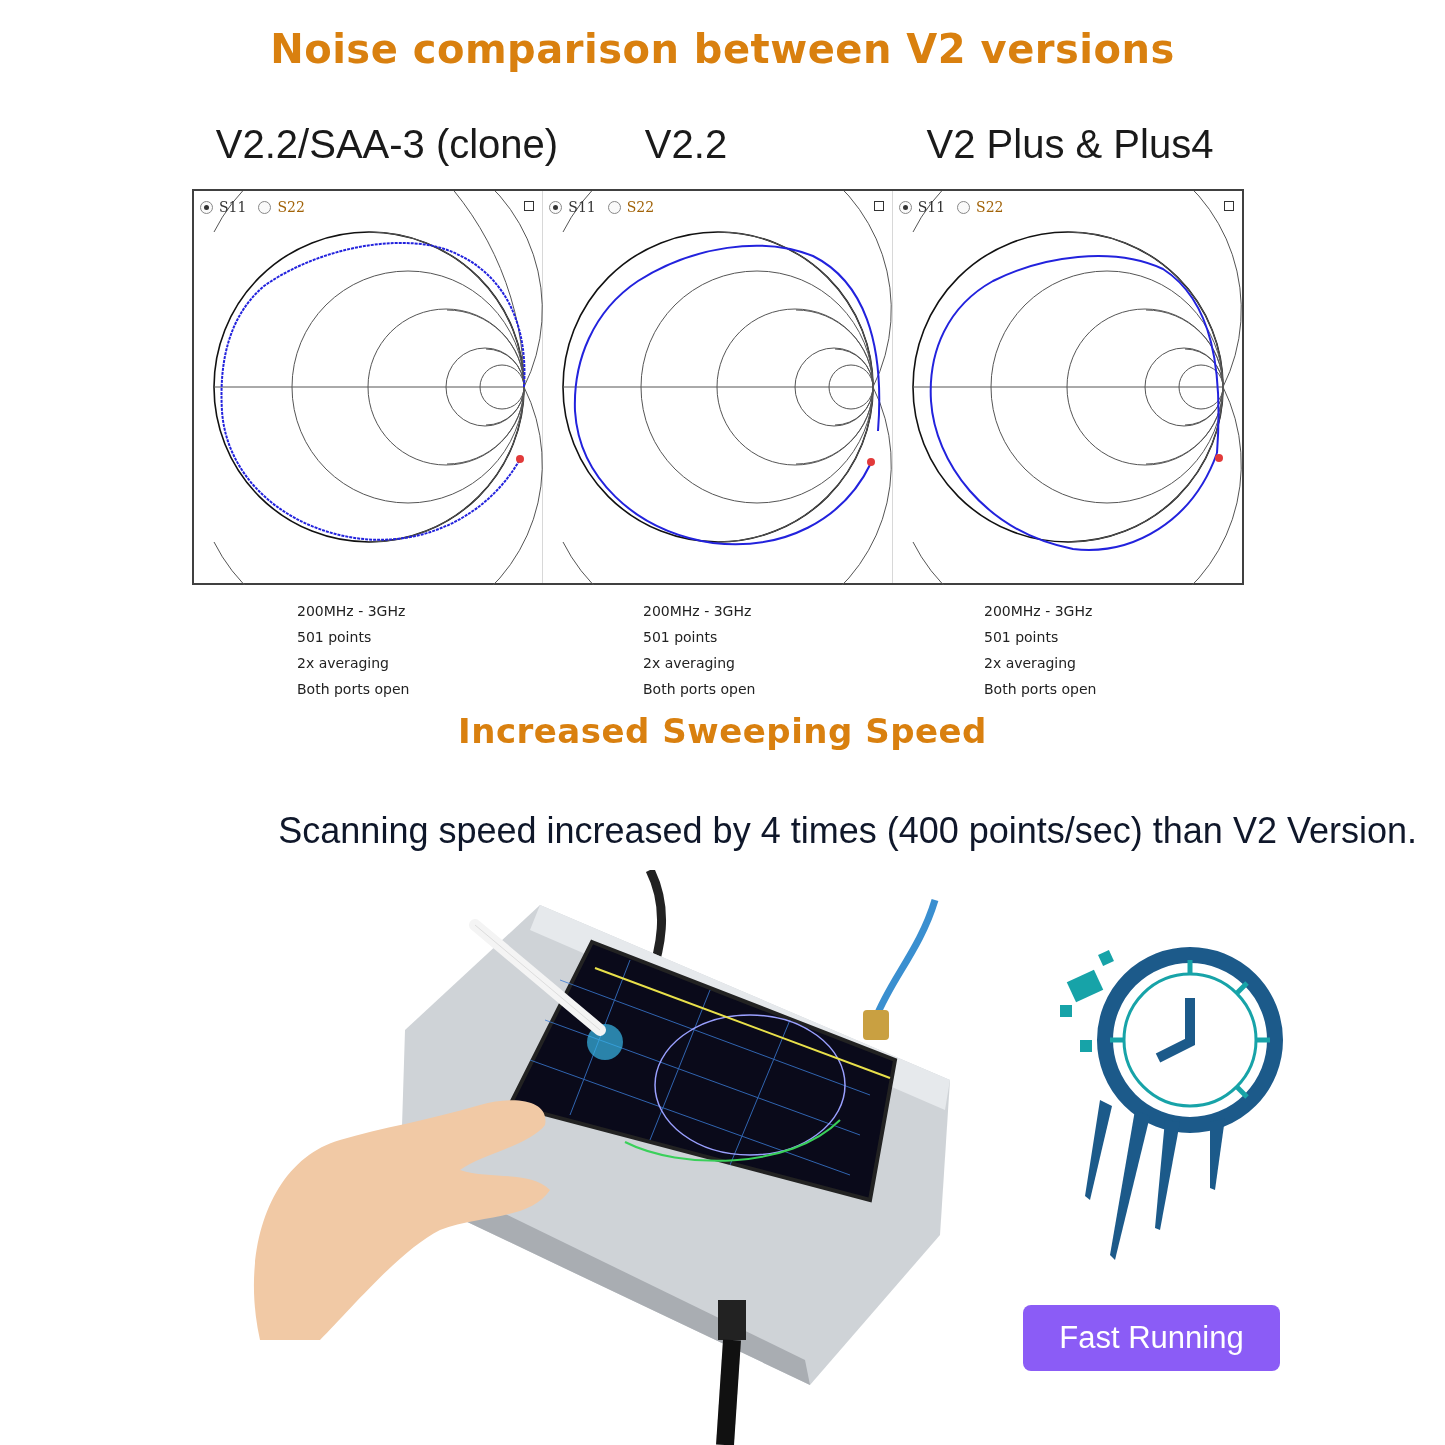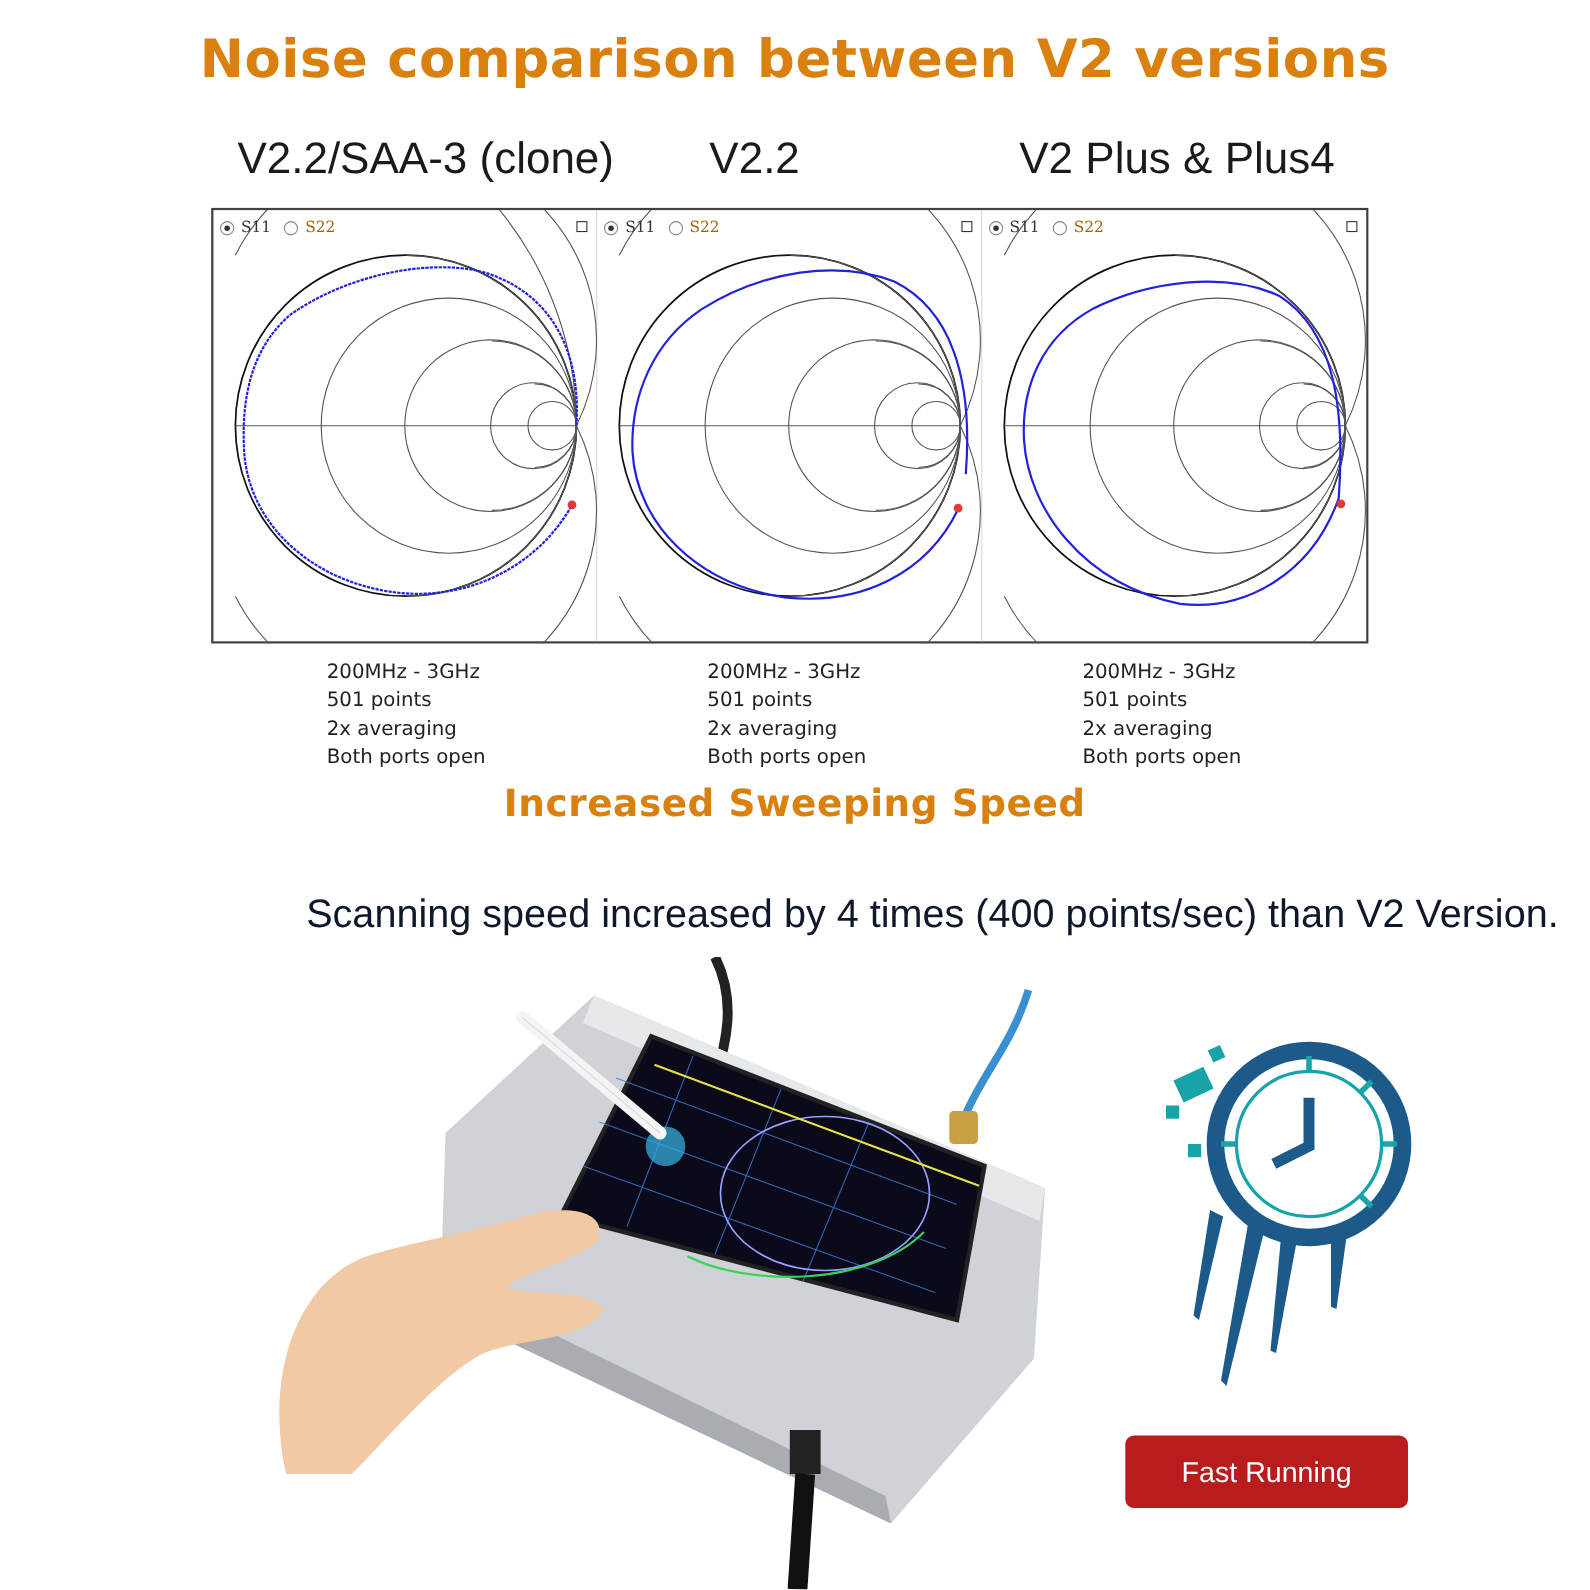--- a/index.html
+++ b/index.html
@@ -5,21 +5,21 @@
     * { box-sizing: border-box; margin: 0; padding: 0; }
     body {
       width: 1445px; height: 1445px; background: #ffffff; position: relative; overflow: hidden;
       font-family: "Liberation Sans", sans-serif;
     }
     .h-title {
       position: absolute; left: 0; width: 1445px; text-align: center;
       font-family: "DejaVu Sans", sans-serif; font-weight: bold; color: #d9800f;
       letter-spacing: 0.5px;
     }
-    #title1 { top: 26px; font-size: 48px; }
+    #title1 { top: 26px; font-size: 40px; }
     #title2 { top: 711px; font-size: 34px; }
     .col-label {
       position: absolute; top: 122px; font-size: 40px; color: #1a1a1a;
       font-family: "Liberation Sans", sans-serif; text-align: center;
     }
     #panel-box {
       position: absolute; left: 192px; top: 189px; width: 1052px; height: 396px;
       border: 2px solid #404040; background: #fff; display: flex;
     }
     .panel {
@@ -31,32 +31,32 @@
       position: absolute; top: 6px; left: 6px; right: 8px; height: 20px;
       font-size: 14px; font-family: "DejaVu Serif", serif; display: flex; align-items: center; gap: 6px;
     }
     .radio { width: 13px; height: 13px; border-radius: 50%; border: 1px solid #888; display: inline-block; position: relative; background: #fafafa; }
     .radio.on::after { content: ""; position: absolute; left: 3px; top: 3px; width: 5px; height: 5px; border-radius: 50%; background: #333; }
     .radio-label { color: #333; margin-right: 6px; }
     .radio-label.off { color: #a16207; }
     .max-btn { position: absolute; right: 0; top: 4px; width: 10px; height: 10px; border: 1px solid #333; }
     .panel svg { position: absolute; left: 0; top: 0; }
     .spec {
-      position: absolute; top: 598px; font-size: 18px; line-height: 26px; color: #222;
+      position: absolute; top: 598px; font-size: 14px; line-height: 26px; color: #222;
       font-family: "DejaVu Sans", sans-serif;
     }
     #subtitle {
       position: absolute; top: 810px; left: 0; width: 1417px; text-align: right;
       font-size: 36px; color: #0f172a; font-family: "Liberation Sans", sans-serif;
     }
     #device-area { position: absolute; left: 230px; top: 870px; width: 760px; height: 575px; }
     #clock-area { position: absolute; left: 1040px; top: 930px; width: 270px; height: 360px; }
     #fast-btn {
       position: absolute; left: 1023px; top: 1305px; width: 257px; height: 66px;
-      background: #b91c1c; border-radius: 8px; color: #fff; font-size: 26px;
+      background: #8b5cf6; border-radius: 8px; color: #fff; font-size: 31px;
       display: flex; align-items: center; justify-content: center;
       font-family: "Liberation Sans", sans-serif;
     }
   </style>
 </head>
 <body>
 
 <div id="title1" class="h-title">Noise comparison between V2 versions</div>
 
 <div class="col-label" style="left:192px;width:390px;">V2.2/SAA-3 (clone)</div>

